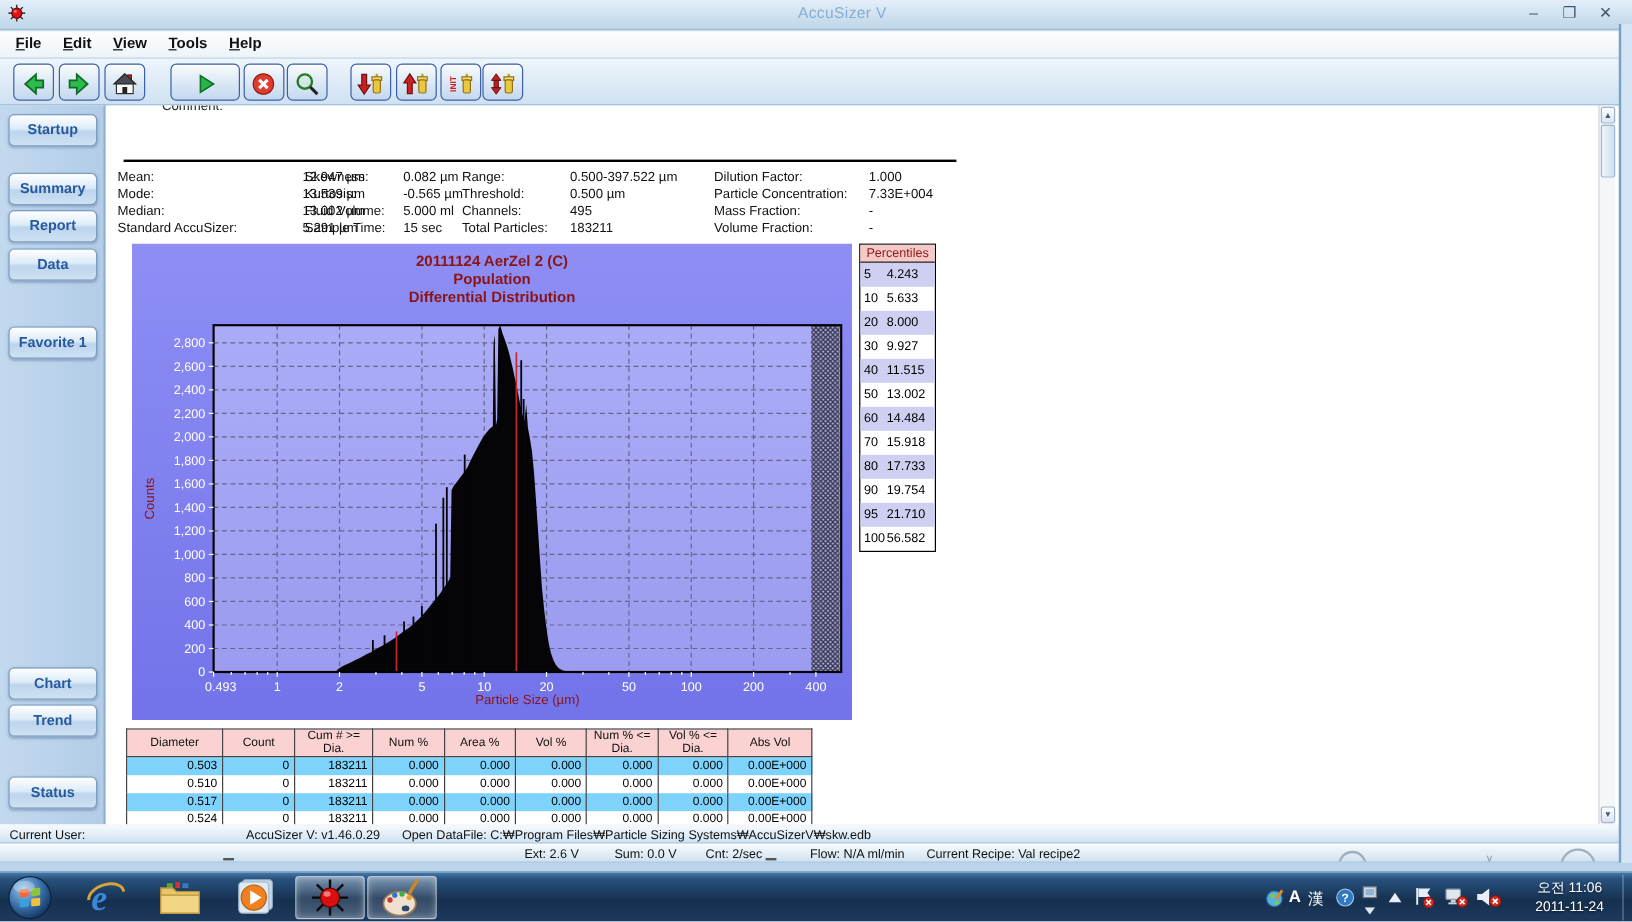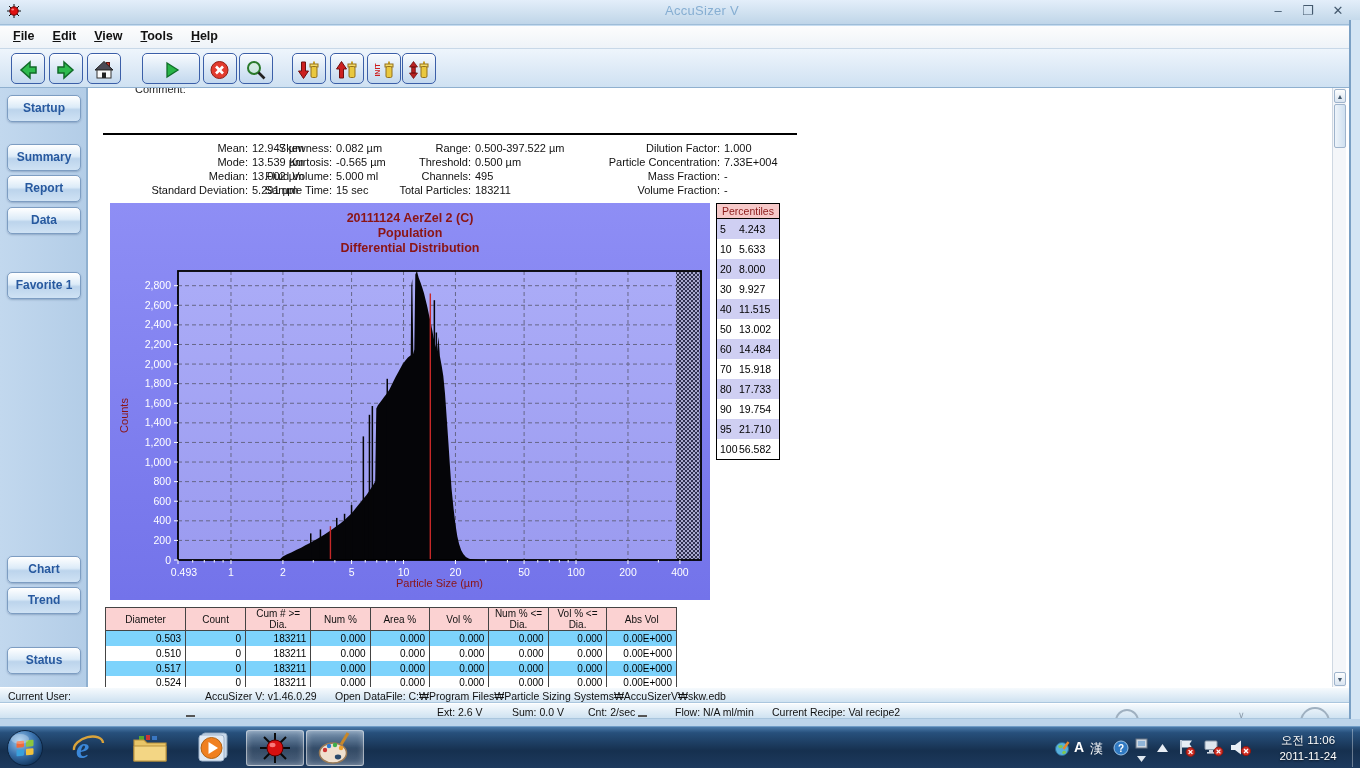--- a/index.html
+++ b/index.html
@@ -37,21 +37,21 @@
     background:linear-gradient(#ffffff,#dcebf8 45%,#bcd4ec 55%,#cfe2f4);
     color:#27599f; font-weight:700; font-size:12px; text-align:center; line-height:25px;
     box-shadow:0 1px 2px rgba(60,90,130,.35); cursor:default; }
   .content { position:absolute; left:90px; top:0; width:1242px; height:599px; background:#fff; overflow:hidden; }
 
   .comment-label { position:absolute; left:45px; top:-5px; font-size:11px; color:#222; }
   .rule { position:absolute; left:13px; top:45px; width:694px; height:2px; background:#000; }
 
   .stat-group { position:absolute; top:53px; font-size:11px; color:#111; }
   .stat-row { height:14px; line-height:14px; white-space:nowrap; }
-  .sl { display:inline-block; width:var(--lw); text-align:right; }
+  .sl { display:inline-block; width:var(--lw); text-align:left; }
   .sv { margin-left:4px; }
 
   
   .pct-panel { position:absolute; left:626px; top:115px; width:64px; border:1px solid #000; background:#fff; }
   .pct-header { height:15px; line-height:15px; text-align:center; font-size:10.5px; color:#8b1a1a;
     background:#f6c9c9; border-bottom:1px solid #000; }
   .pct-row { height:20px; line-height:20px; font-size:10.5px; color:#000; display:flex; }
   .pct-row.alt { background:#cfcff2; }
   .pct-p { width:22px; padding-left:3px; }
   .pct-v { flex:1; }
@@ -214,21 +214,21 @@
 
     <div class="content">
       <div class="comment-label">Comment:</div>
       <div class="rule"></div>
 
       <div class="stat-group" style="left:8px;   --lw:150px">
 
       <div class="stat-row"><span class="sl">Mean:</span><span class="sv">12.947 µm</span></div>
           <div class="stat-row"><span class="sl">Mode:</span><span class="sv">13.539 µm</span></div>
           <div class="stat-row"><span class="sl">Median:</span><span class="sv">13.002 µm</span></div>
-          <div class="stat-row"><span class="sl">Standard Deviation:</span><span class="sv">5.291 µm</span></div>
+          <div class="stat-row"><span class="sl">Standard AccuSizer:</span><span class="sv">5.291 µm</span></div>
         </div>
       <div class="stat-group" style="left:164px; --lw:78px">
 
       <div class="stat-row"><span class="sl">Skewness:</span><span class="sv">0.082 µm</span></div>
           <div class="stat-row"><span class="sl">Kurtosis:</span><span class="sv">-0.565 µm</span></div>
           <div class="stat-row"><span class="sl">Fluid Volume:</span><span class="sv">5.000 ml</span></div>
           <div class="stat-row"><span class="sl">Sample Time:</span><span class="sv">15 sec</span></div>
         </div>
       <div class="stat-group" style="left:295px; --lw:86px">
 

